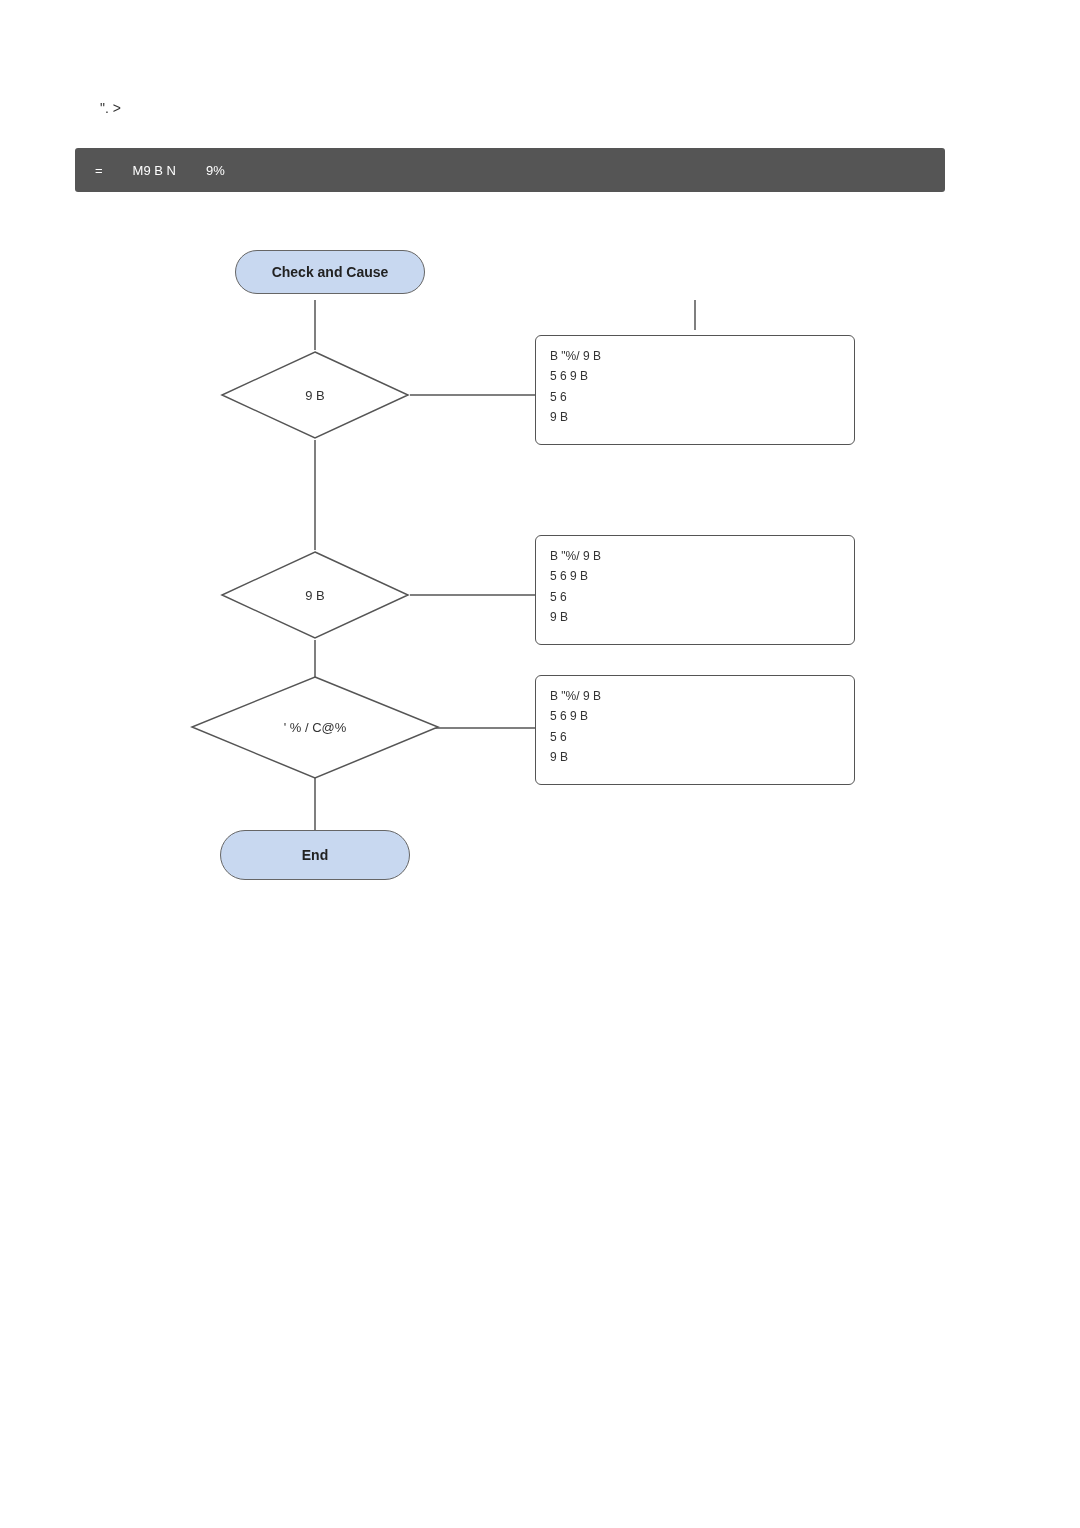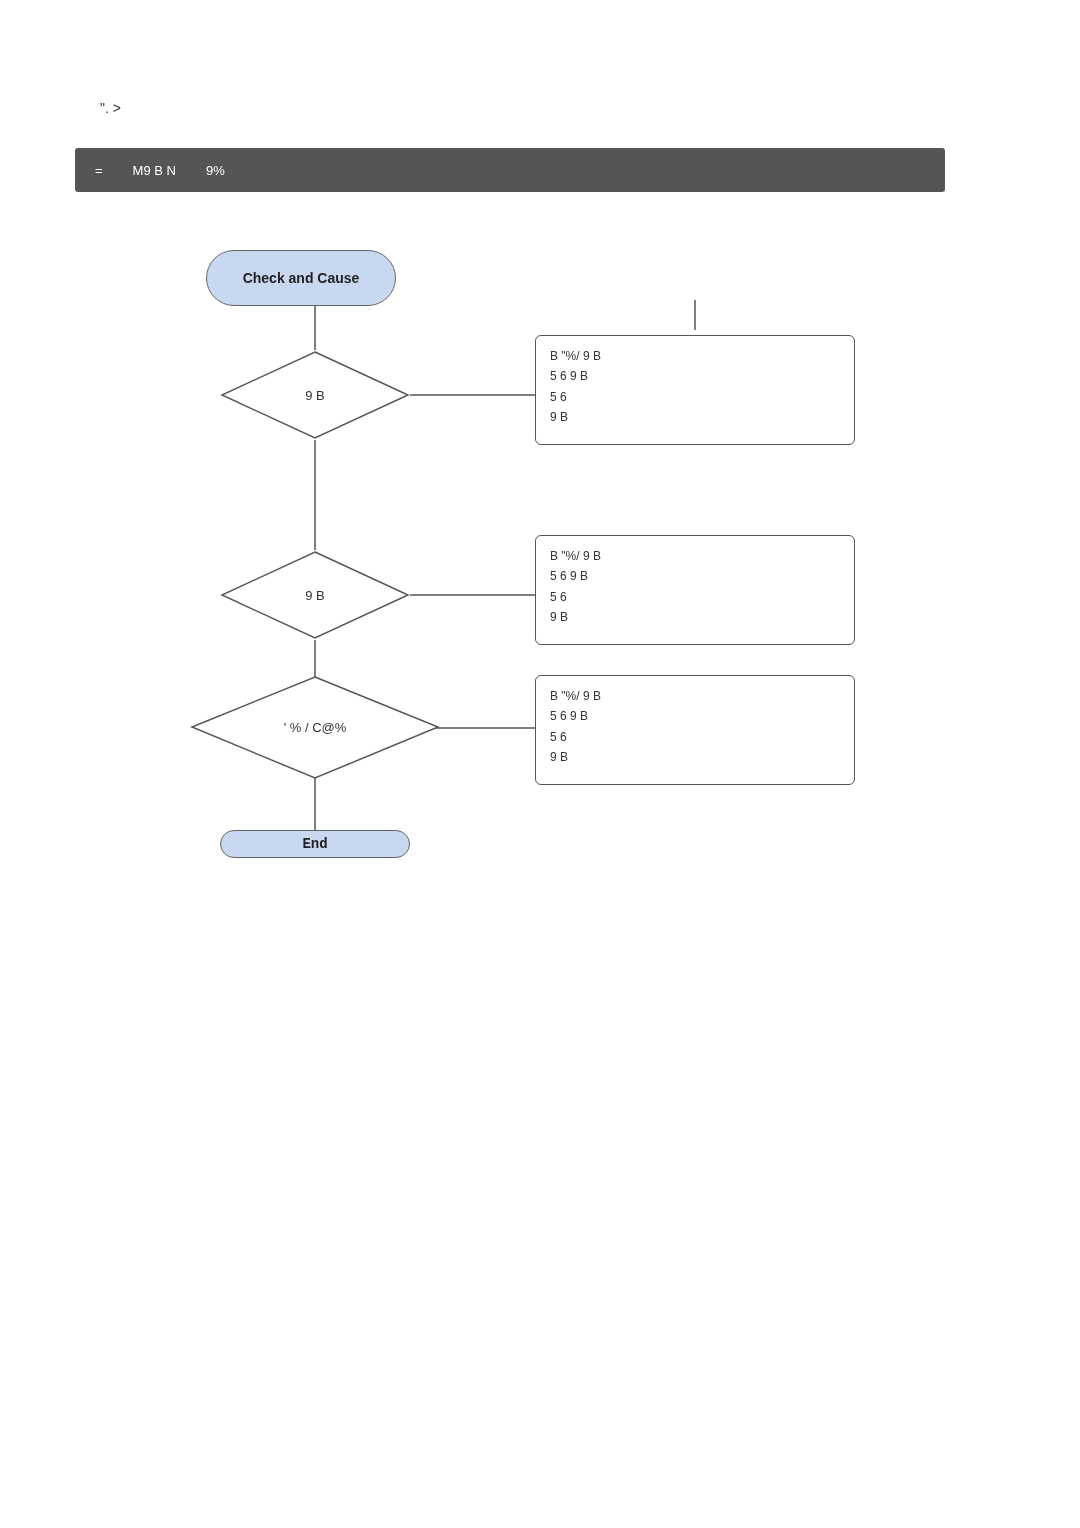--- a/index.html
+++ b/index.html
@@ -140,21 +140,21 @@
 
     <line x1="620" y1="60" x2="620" y2="90" stroke="#555" stroke-width="1.5"></line>
 
     <line x1="335" y1="155" x2="460" y2="155" stroke="#555" stroke-width="1.5"></line>
 
     <line x1="335" y1="355" x2="460" y2="355" stroke="#555" stroke-width="1.5"></line>
 
     <line x1="335" y1="488" x2="460" y2="488" stroke="#555" stroke-width="1.5"></line>
   </svg>
 
-  <div class="pill" style="left: 131px; top: 10px; width: 190px; height: 56px;">
+  <div class="pill" style="left: 160px; top: 10px; width: 190px; height: 44px;">
     <span>Check and Cause</span>
   </div>
 
 
   <div class="diamond-container" style="left: 145px; top: 110px; width: 190px; height: 90px;">
     <svg width="190" height="90" style="position:absolute;top:0;left:0;">
       <polygon points="95,2 188,45 95,88 2,45" fill="white" stroke="#555" stroke-width="1.5"></polygon>
     </svg>
     <span class="diamond-label">9 B</span>
   </div>
@@ -166,21 +166,21 @@
     <span class="diamond-label">9 B</span>
   </div>
 
   <div class="diamond-container" style="left: 115px; top: 435px; width: 250px; height: 105px;">
     <svg width="250" height="105" style="position:absolute;top:0;left:0;">
       <polygon points="125,2 248,52 125,103 2,52" fill="white" stroke="#555" stroke-width="1.5"></polygon>
     </svg>
     <span class="diamond-label" style="width:200px;">' %       / C@%</span>
   </div>
 
-  <div class="end-pill" style="left: 145px; top: 590px; width: 190px; height: 28px; font-family: Liberation Mono, monospace;">
+  <div class="end-pill" style="left: 145px; top: 590px; width: 190px; height: 50px;">
     <span>End</span>
   </div>
 
   <div class="solution-box" style="left: 460px; top: 95px; width: 320px; min-height: 110px;">
     <div>B  "%/              9 B</div>
     <div>5 6          9 B</div>
     <div>5 6</div>
     <div>                    9 B</div>
   </div>
 

